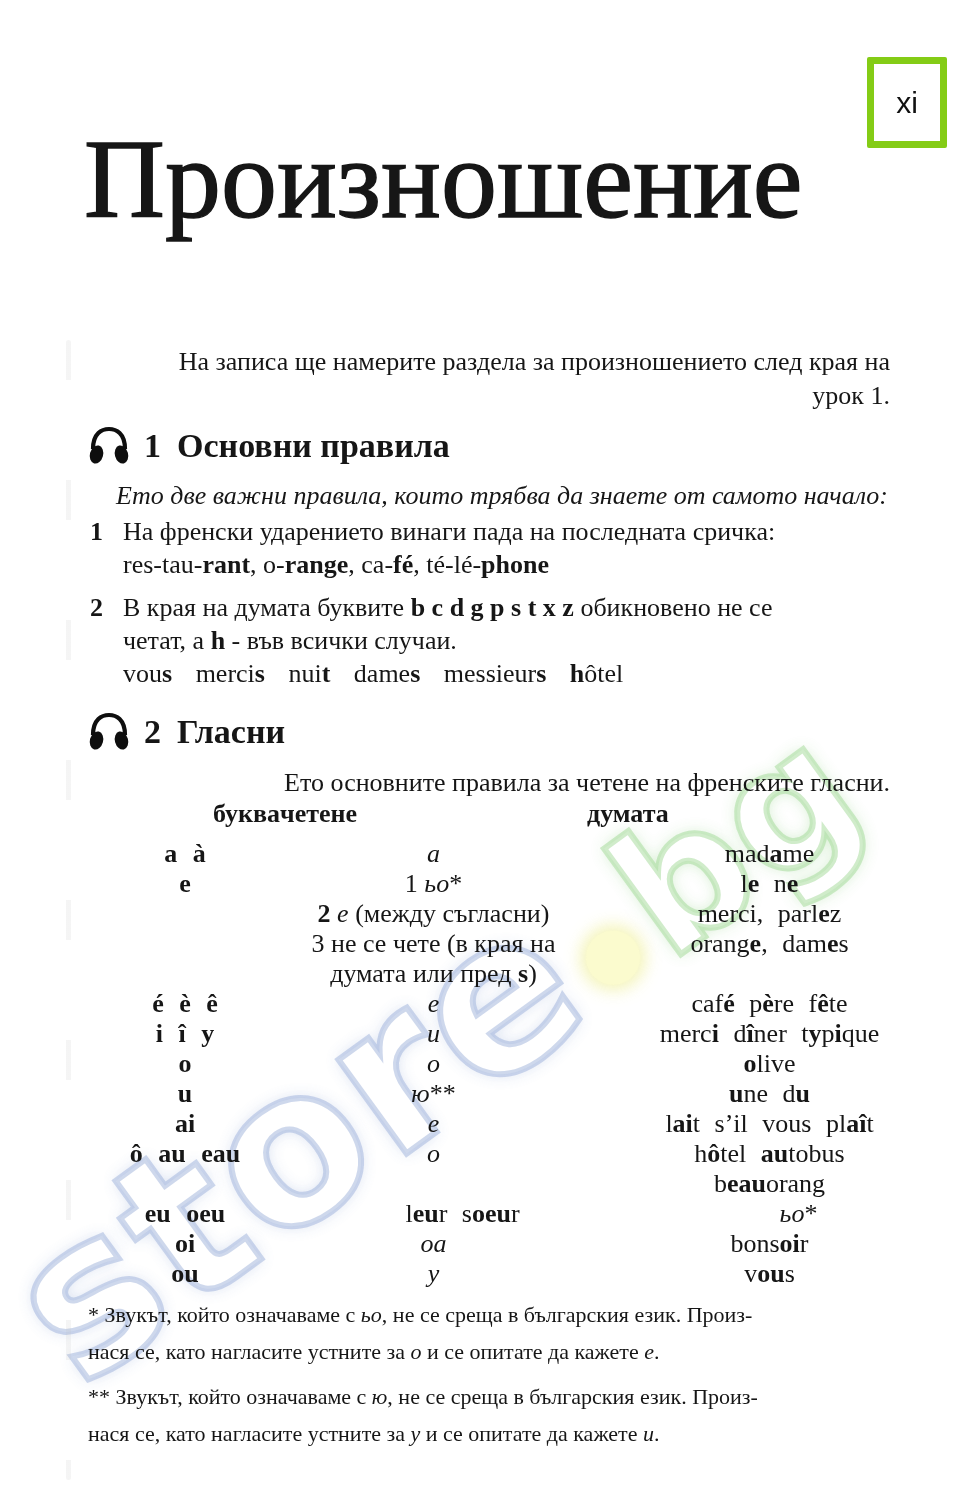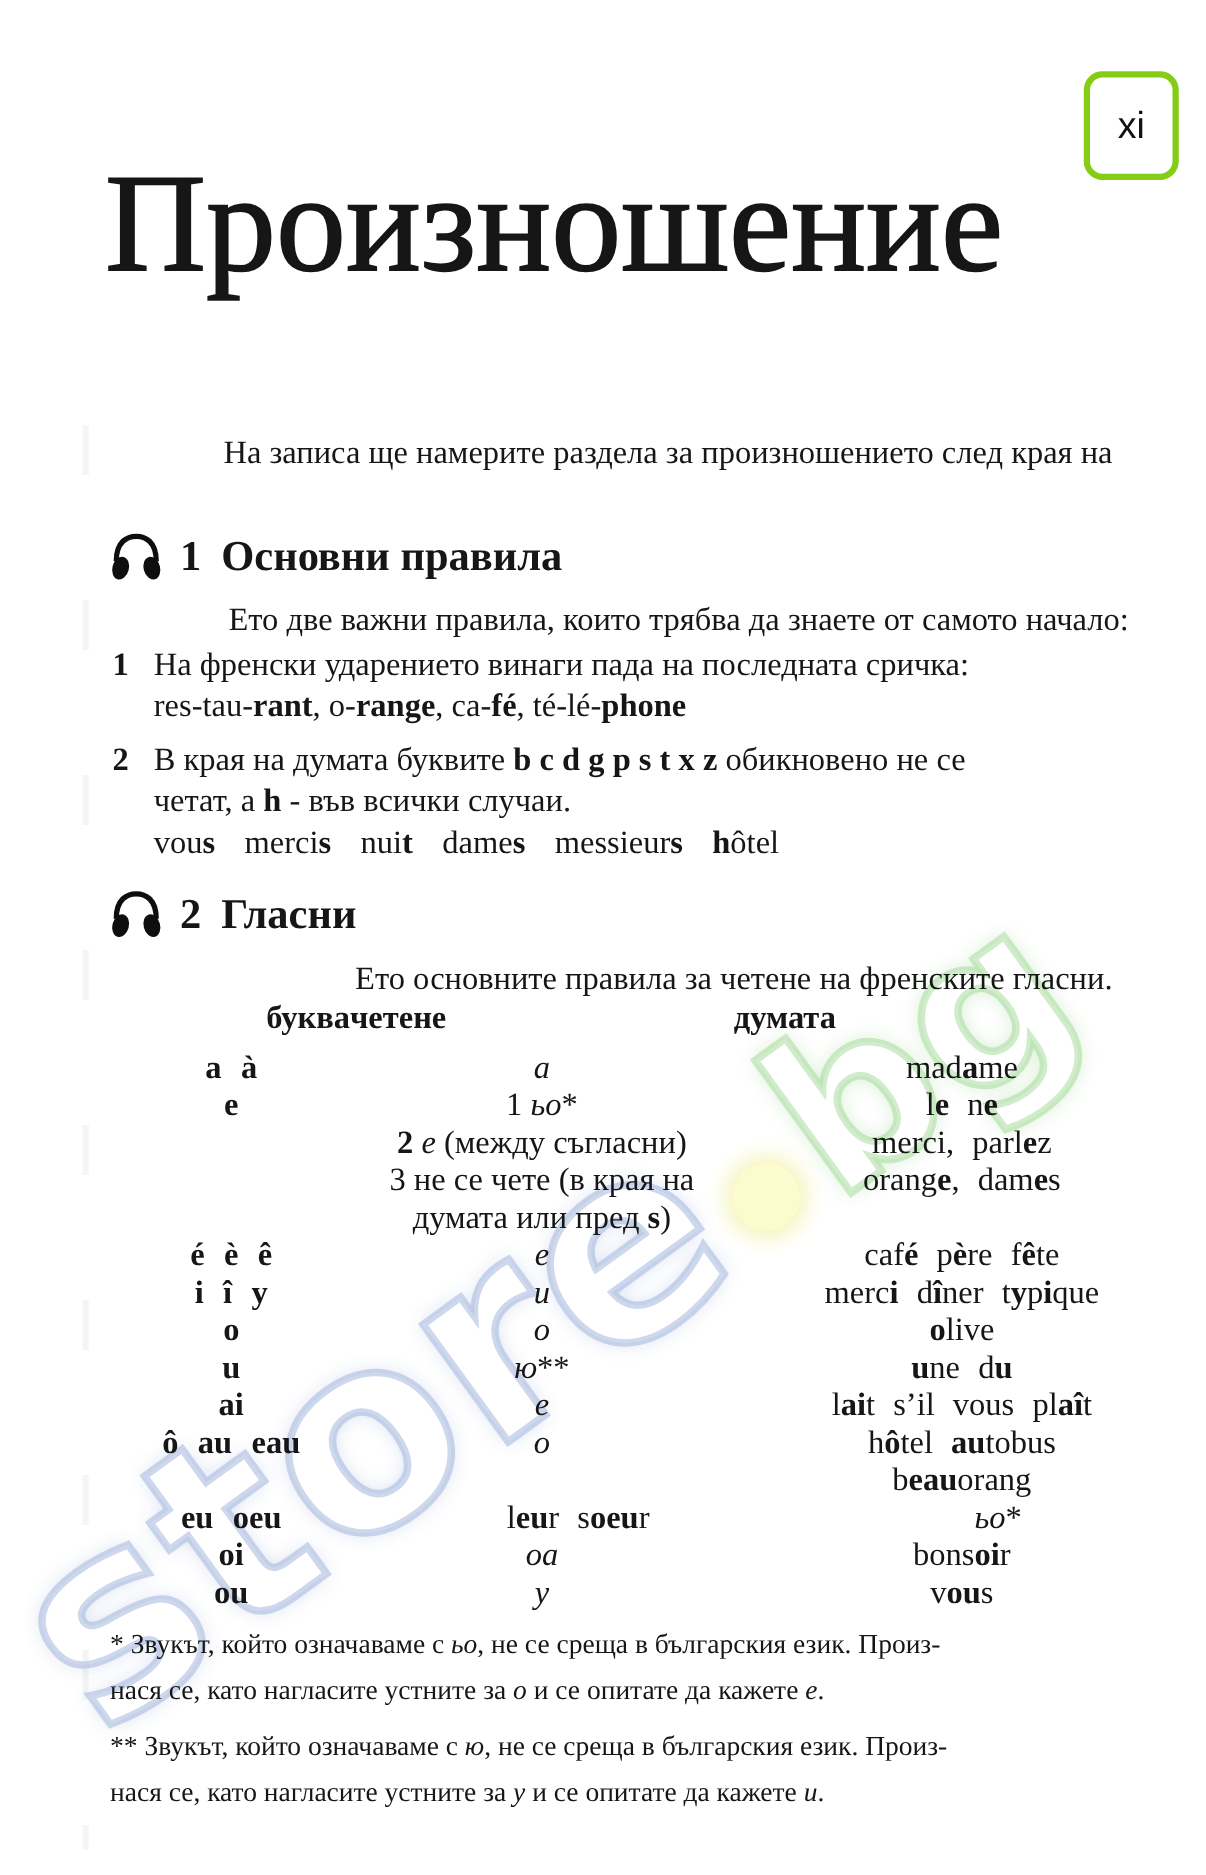--- a/index.html
+++ b/index.html
@@ -14,37 +14,37 @@
   .u{text-underline-offset:3px;}
 
   
   #title{
     left:84px;top:46px;font-size:112px;line-height:1.05;font-weight:400;
     -webkit-text-stroke:1.4px #161616;letter-spacing:0;white-space:nowrap;
   }
   
   #pagebox{
     left:867px;top:57px;width:66px;height:77px;
-    border:5px solid #84cc16;border-radius:15px;
+    border:7px solid #84cc16;border-radius:2px;
     display:flex;align-items:center;justify-content:center;
     font-family:"Liberation Sans", sans-serif;font-size:30px;color:#111;
   }
 
   .para{font-size:26px;line-height:34px;}
   .para .line{white-space:nowrap;text-align:right;}
   #intro{left:90px;top:345px;width:800px;}
 
   .sec-head{display:flex;align-items:center;font-weight:700;font-size:34px;gap:10px;}
   #sec1-head{left:86px;top:426px;}
   #sec2-head{left:86px;top:712px;}
   .hp{width:46px;height:40px;flex:none;}
   .sec-num{margin-left:2px;}
   .sec-title{margin-left:6px;}
 
-  #lead1{left:103px;top:479px;width:800px;}
+  #lead1{left:88px;top:479px;width:800px;font-style:italic;}
   #lead2{left:90px;top:766px;width:800px;}
 
   #rules{left:90px;top:515px;width:820px;font-size:26px;}
   .rule{display:flex;margin-bottom:10px;}
   .rule-num{width:33px;flex:none;font-weight:700;line-height:33px;}
   .rule-body{flex:1;}
   .rline{line-height:33px;white-space:nowrap;}
   .wide{word-spacing:17px;}
 
   #vtable{left:90px;top:799px;width:862px;font-size:26px;}
@@ -97,20 +97,21 @@
 </div>
 <div id="scan-edge" class="abs"></div>
 
 <h1 id="title" class="abs">Произношение</h1>
 <div id="pagebox" class="abs">
   <span>xi</span>
 </div>
 
 <div id="intro" class="abs para">
     <div class="line">На записа ще намерите раздела за произношението след края на</div>
+    <div class="line">урок 1.</div>
   </div>
 
 <div id="sec1-head" class="abs sec-head">
   <svg class="hp" viewBox="0 0 46 40">
     <path d="M7 23 C7 7 16 3 23 3 C30 3 39 7 39 23" fill="none" stroke="#0e0e0e" stroke-width="4.2"></path>
     <ellipse cx="10.5" cy="28.5" rx="6.6" ry="9.2" transform="rotate(15 10.5 28.5)" fill="#0e0e0e"></ellipse>
     <ellipse cx="35.5" cy="28.5" rx="6.6" ry="9.2" transform="rotate(-15 35.5 28.5)" fill="#0e0e0e"></ellipse>
   </svg>
   <span class="sec-num">1</span>
   <span class="sec-title">Основни правила</span>

